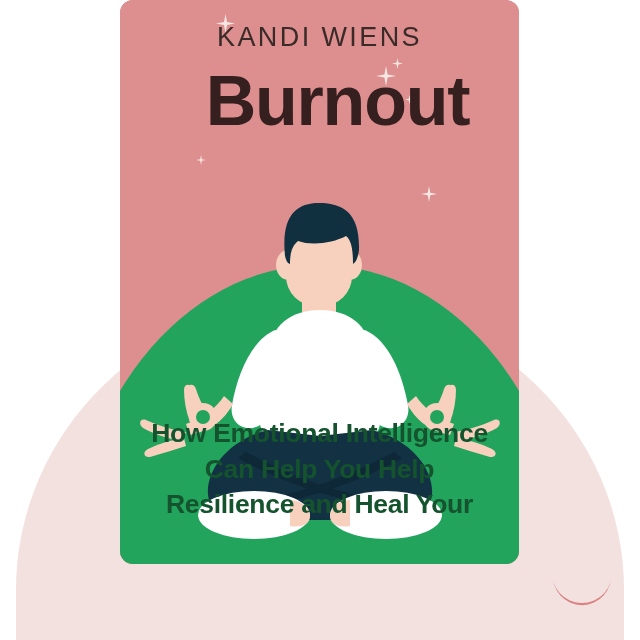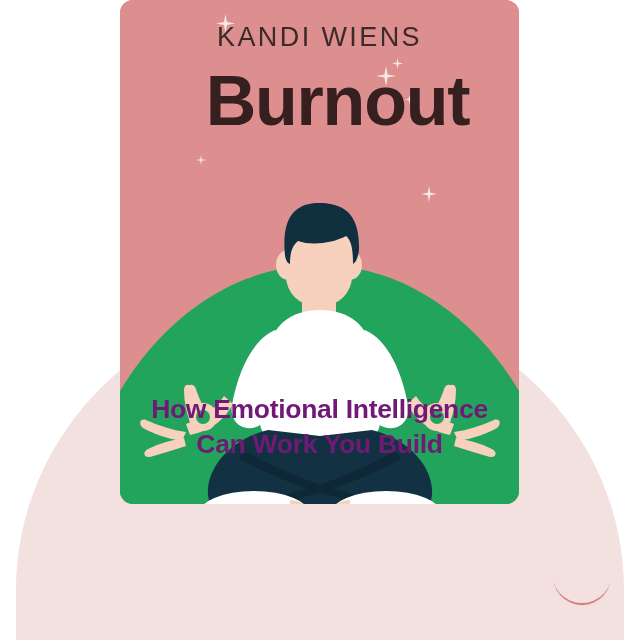--- a/index.html
+++ b/index.html
@@ -31,21 +31,21 @@
     background: #F2E1DF;
     border-radius: 300px 300px 12px 12px / 290px 290px 12px 12px;
   }
 
   
   .cover-card {
     position: absolute;
     left: 120px;
     top: 0px;
     width: 399px;
-    height: 504px;
+    height: 564px;
     border-radius: 13px;
     overflow: hidden;
     background: #DD8F8F;
   }
 
   .cover-top {
     position: absolute;
     inset: 0;
     background: #DD8F8F;
   }
@@ -89,21 +89,21 @@
     margin-left: 36px;
   }
   .title-line { display: block; }
 
   .subtitle {
     position: absolute;
     left: 0;
     right: 0;
     bottom: 42px;
     text-align: center;
-    color: #701a75;
+    color: #14532d;
     font-size: 26.5px;
     font-weight: bold;
     line-height: 1.33;
     letter-spacing: -0.3px;
     padding: 0 14px;
     box-sizing: border-box;
   }
   .sub-line { display: block; }
 
   
@@ -223,21 +223,22 @@
     </svg>
 
     <div class="author">KANDI WIENS</div>
 
     <div class="title">
       <span class="title-line">Burnout</span>
     </div>
 
     <div class="subtitle">
       <span class="sub-line">How Emotional Intelligence</span>
-      <span class="sub-line">Can Work You Build</span>
+      <span class="sub-line">Can Help You Help</span>
+      <span class="sub-line">Resilience and Heal Your</span>
     </div>
   </div>
 
   <svg class="logo-mark" viewBox="0 0 68 68" xmlns="http://www.w3.org/2000/svg">
     <path d="M34 10
              L50 6 A29 29 0 1 1 18 6
              L34 10
              L34 26
              A9.5 9.5 0 1 0 34 26
              Z" fill="#D98080" fill-rule="evenodd"></path>

